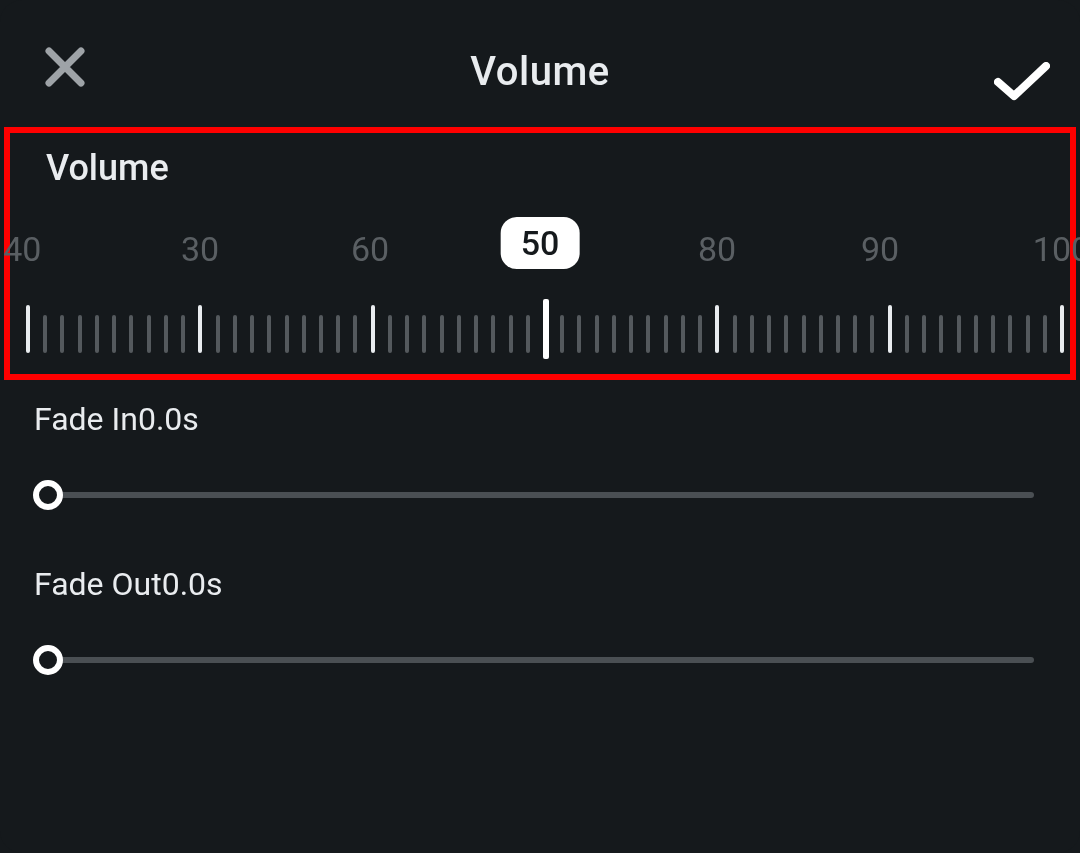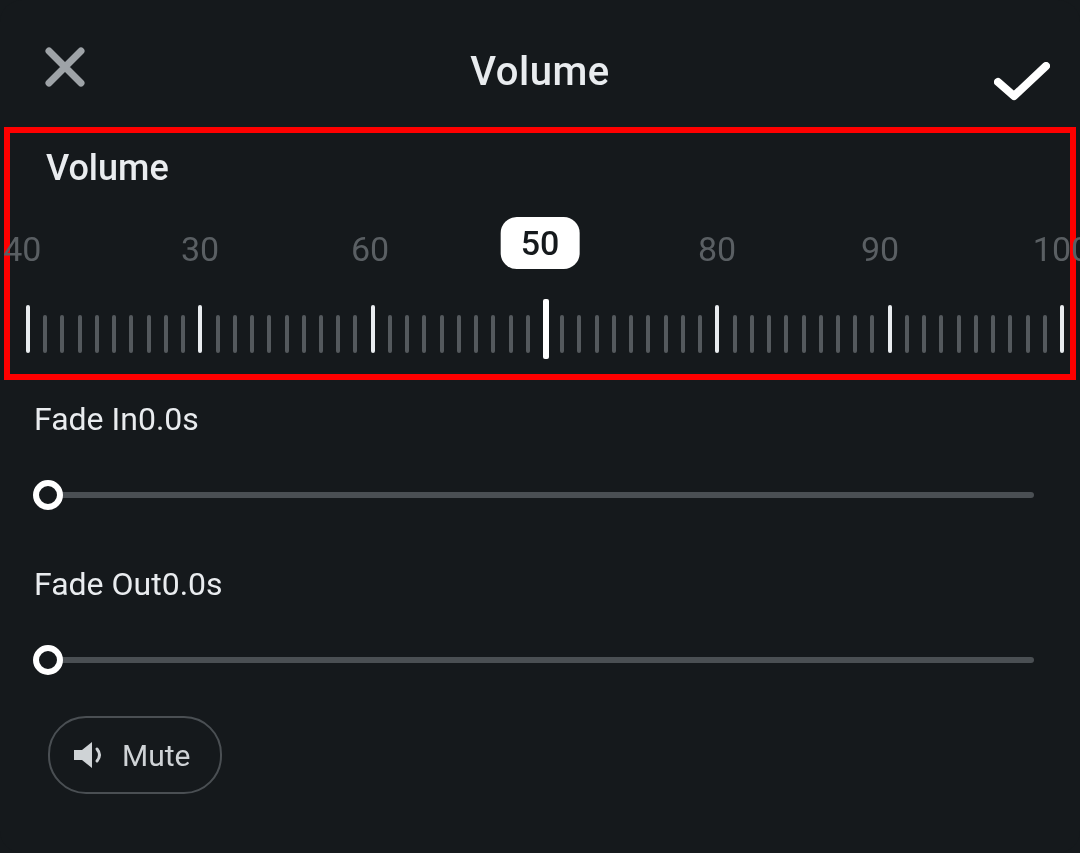--- a/index.html
+++ b/index.html
@@ -297,21 +297,14 @@
     <div class="row-header">
       <span>Fade Out</span>
       <span class="val">0.0s</span>
     </div>
     <div class="slider">
       <div class="track"></div>
       <div class="thumb" style="left:14px"></div>
     </div>
   </div>
 
-  <div class="mute-btn">
-    <svg viewBox="0 0 36 32">
-      <path d="M2 11 L2 21 L10 21 L20 29 L20 3 L10 11 Z" fill="#cfd3d6"></path>
-      <path d="M25 10 Q30 16 25 22" stroke="#cfd3d6" stroke-width="3" fill="none" stroke-linecap="round"></path>
-    </svg>
-    <span>Mute</span>
-  </div>
 
 </div>
 
 </body></html>

